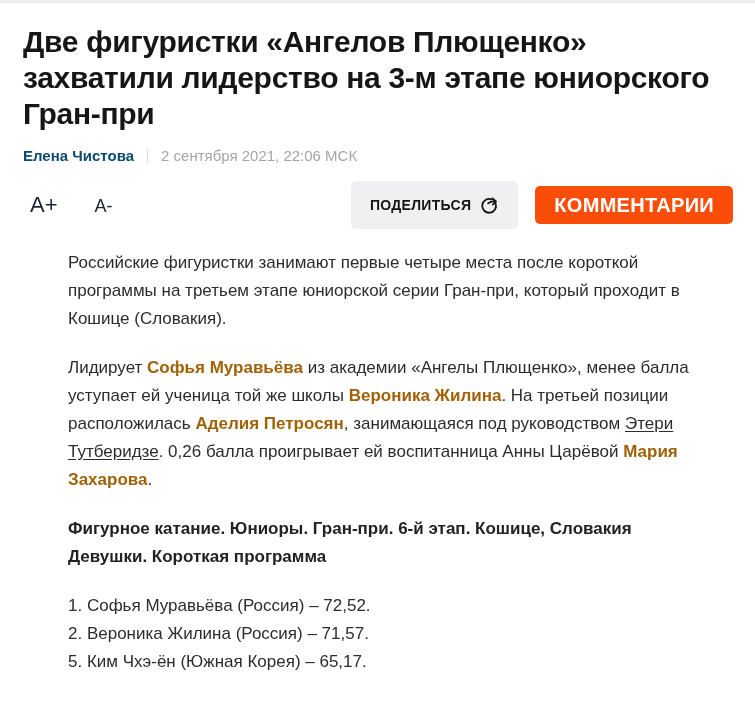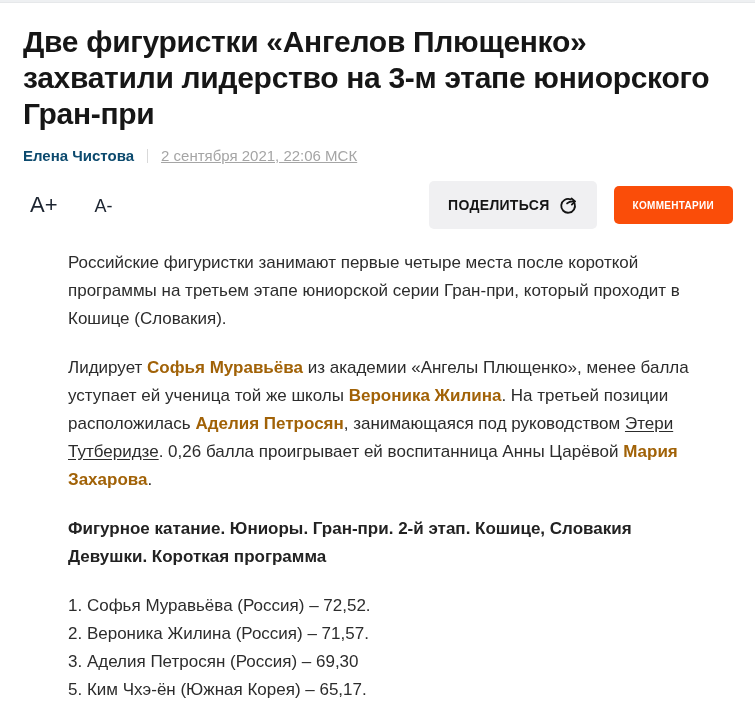--- a/index.html
+++ b/index.html
@@ -20,41 +20,41 @@
   .top-strip{height:3px;background:#eef0f2;border-bottom:1px solid #e6e8ea;}
   .article{padding:0 22px 0 23px;}
   h1.title{
     margin:21px 0 0;
     font-size:30px;line-height:36px;font-weight:700;
     color:var(--title);letter-spacing:-0.3px;max-width:710px;
   }
   .byline{margin-top:15px;display:flex;align-items:center;font-size:15px;}
   .author{color:#0c4a6e;font-weight:600;}
   .byline-sep{width:1px;height:14px;background:#d9d9d9;margin:0 13px;}
-  .date{color:var(--muted);text-decoration:underline;}
+  .date{color:var(--muted);}
   .toolbar{margin-top:17px;display:flex;align-items:center;justify-content:space-between;}
   .font-controls{display:flex;align-items:baseline;gap:37px;padding-left:7px;}
   .font-btn{
     background:none;border:none;padding:0;cursor:pointer;
     font-family:inherit;font-weight:500;color:#1c2430;line-height:1;
   }
   .font-inc{font-size:22px;}
   .font-dec{font-size:18px;}
   .toolbar-right{display:flex;align-items:center;gap:17px;}
   .share-btn{
     height:48px;padding:0 19px;border:none;border-radius:5px;cursor:pointer;
     background:var(--btn-gray);color:#151515;
     display:inline-flex;align-items:center;gap:9px;
     font-family:inherit;font-weight:700;font-size:14px;letter-spacing:.3px;
   }
   .share-icon{display:inline-flex;align-items:center;}
   .comments-btn{
     height:38px;padding:0 19px;border:none;border-radius:5px;cursor:pointer;
     background:var(--accent);color:#ffffff;
-    font-family:inherit;font-weight:700;font-size:10px;letter-spacing:.3px;
+    font-family:inherit;font-weight:700;font-size:20px;letter-spacing:.3px;
   }
   .content{
     margin:20px 35px 0 45px;
     font-size:17px;line-height:28px;color:var(--text);
   }
   .content p{margin:0 0 21px;}
   .b{font-weight:700;color:#a16207;}
   .inline-link{color:inherit;text-decoration:underline;text-underline-offset:2px;}
   .results-heading{font-weight:700;color:#222222;}
   .result-line{line-height:28px;}
@@ -91,24 +91,23 @@
         </span>
       </button>
       <button class="comments-btn">КОММЕНТАРИИ</button>
     </div>
   </div>
 
   <div class="content">
     <p><span class="">Российские фигуристки занимают первые четыре места после короткой программы на третьем этапе юниорской серии Гран-при, который проходит в Кошице (Словакия).</span></p>
     <p><span class="">Лидирует </span><span class="b">Софья Муравьёва</span><span class=""> из академии «Ангелы Плющенко», менее балла уступает ей ученица той же школы </span><span class="b">Вероника Жилина</span><span class="">. На третьей позиции расположилась </span><span class="b">Аделия Петросян</span><span class="">, занимающаяся под руководством </span><a href="#" class="inline-link">Этери Тутберидзе</a><span class="">. 0,26 балла проигрывает ей воспитанница Анны Царёвой </span><span class="b">Мария Захарова</span><span class="">.</span></p>
     <p class="results-heading">
-      <span>Фигурное катание. Юниоры. Гран-при. 2-й этап. Кошице, Словакия</span><br>
+      <span>Фигурное катание. Юниоры. Гран-при. 6-й этап. Кошице, Словакия</span><br>
       <span>Девушки. Короткая программа</span>
     </p>
     <div class="results">
         <div class="result-line">1. Софья Муравьёва (Россия) – 72,52.</div>
         <div class="result-line">2. Вероника Жилина (Россия) – 71,57.</div>
-        <div class="result-line">3. Аделия Петросян (Россия) – 69,30</div>
         <div class="result-line">5. Ким Чхэ-ён (Южная Корея) – 65,17.</div>
       </div>
   </div>
 
 </div>
 
 </body></html>

